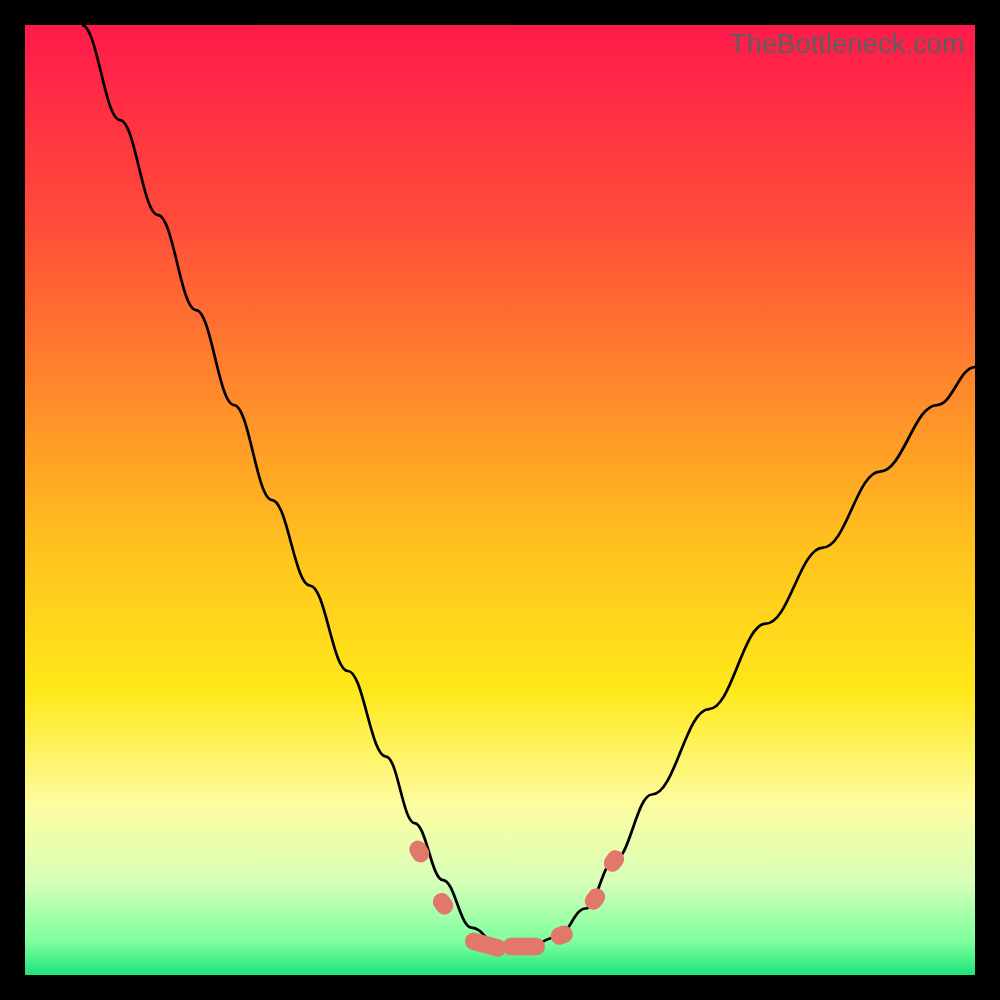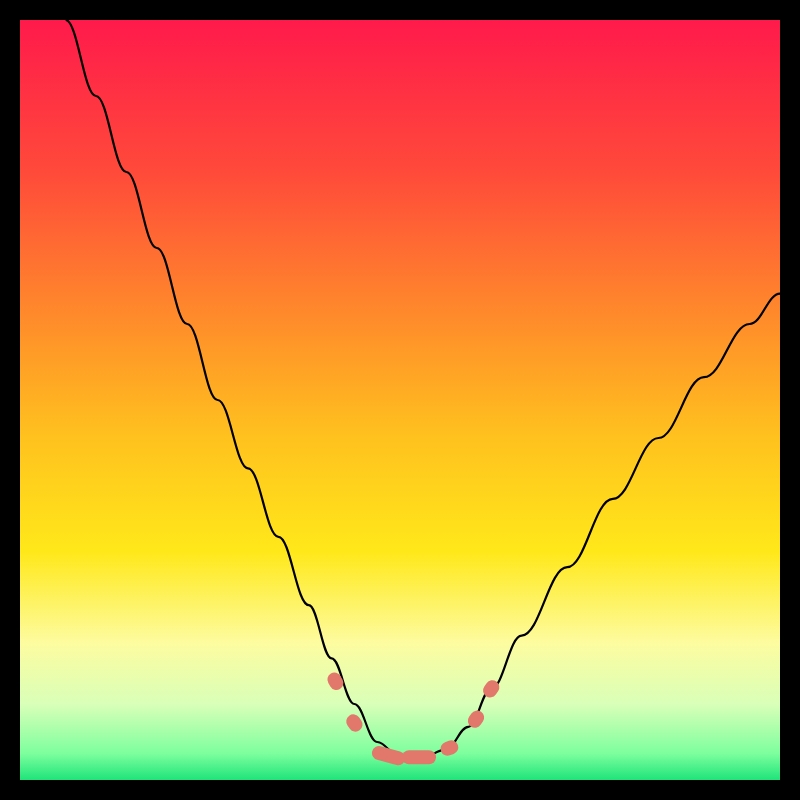--- a/index.html
+++ b/index.html
@@ -59,13 +59,14 @@
     <g id="markers">
         <rect x="306.4" y="654.2" width="18" height="14" rx="7" ry="7" fill="#e2786b" transform="rotate(60 315.4 661.2)"></rect>
         <rect x="325.4" y="696" width="18" height="14" rx="7" ry="7" fill="#e2786b" transform="rotate(55 334.4 703)"></rect>
         <rect x="351.59999999999997" y="728.68" width="34" height="14" rx="7" ry="7" fill="#e2786b" transform="rotate(15 368.59999999999997 735.68)"></rect>
         <rect x="382" y="730.2" width="34" height="14" rx="7" ry="7" fill="#e2786b" transform="rotate(0 399 737.2)"></rect>
         <rect x="420.4" y="721.08" width="18" height="14" rx="7" ry="7" fill="#e2786b" transform="rotate(-20 429.4 728.08)"></rect>
         <rect x="447" y="692.2" width="18" height="14" rx="7" ry="7" fill="#e2786b" transform="rotate(-55 456 699.2)"></rect>
         <rect x="462.2" y="661.8" width="18" height="14" rx="7" ry="7" fill="#e2786b" transform="rotate(-55 471.2 668.8)"></rect>
       </g>
   </svg>
+  <div class="watermark">TheBottleneck.com</div>
 </div>
 
 </body></html>

